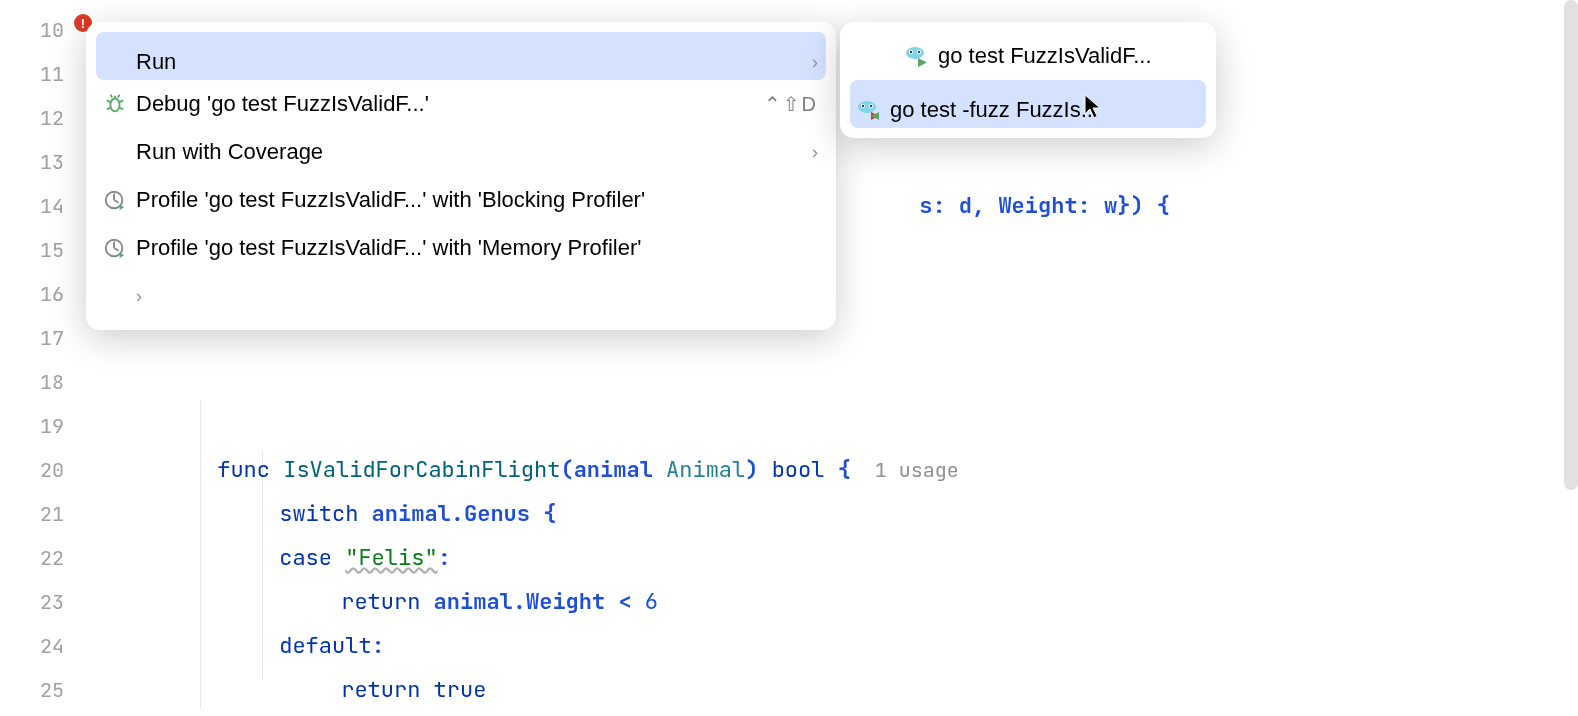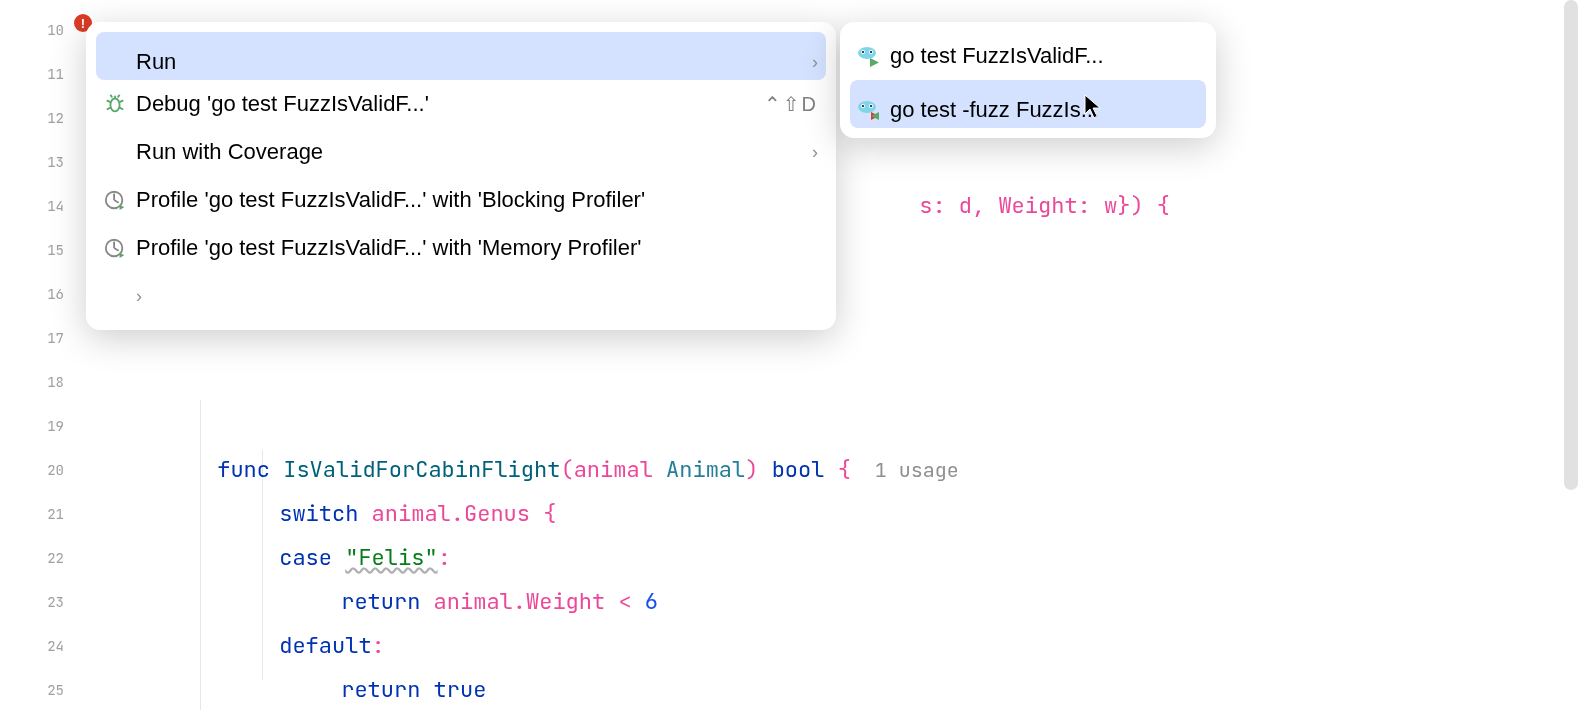--- a/index.html
+++ b/index.html
@@ -16,21 +16,21 @@
     height: 100%;
   }
   .gutter {
     width: 70px;
     padding-top: 8px;
     position: relative;
   }
   .line-number {
     color: #a0a0a0;
     font-family: "JetBrains Mono", Menlo, Consolas, monospace;
-    font-size: 14px;
+    font-size: 20px;
     text-align: right;
     padding-right: 6px;
     height: 44px;
     line-height: 44px;
     position: absolute;
     right: 0;
     width: 70px;
   }
   .error-badge {
     position: absolute;
@@ -59,21 +59,21 @@
     line-height: 44px;
     white-space: pre;
     position: absolute;
     left: 0;
   }
   .kw { color: #0033b3; }
   .fn { color: #00627a; }
   .ty { color: #267f99; }
   .str-u { color: #067d17; text-decoration: underline wavy #b0b0b0; }
   .num { color: #1750eb; }
-  .txt { color: #ec4899; }
+  .txt { color: #1d4ed8; font-weight: bold; }
   .hint { color: #909090; font-size: 20px; }
   .guide {
     position: absolute;
     width: 1px;
     background: #e6e6e6;
   }
   
   .context-menu {
     position: absolute;
     left: 86px;
@@ -122,21 +122,21 @@
     position: absolute;
     left: 840px;
     top: 22px;
     width: 376px;
     background: #ffffff;
     border-radius: 14px;
     box-shadow: 0 8px 36px rgba(0,0,0,0.20);
     padding: 10px 0;
     z-index: 11;
   }
-  .submenu .menu-item { height: 48px; }
+  .submenu .menu-item { height: 48px; margin-left: 48px; }
   .submenu .menu-item.highlight { margin: 0 10px; padding-left: 4px; }
   .cursor {
     position: absolute;
     left: 1084px;
     top: 94px;
     z-index: 20;
     pointer-events: none;
   }
   .scrollbar {
     position: absolute;

